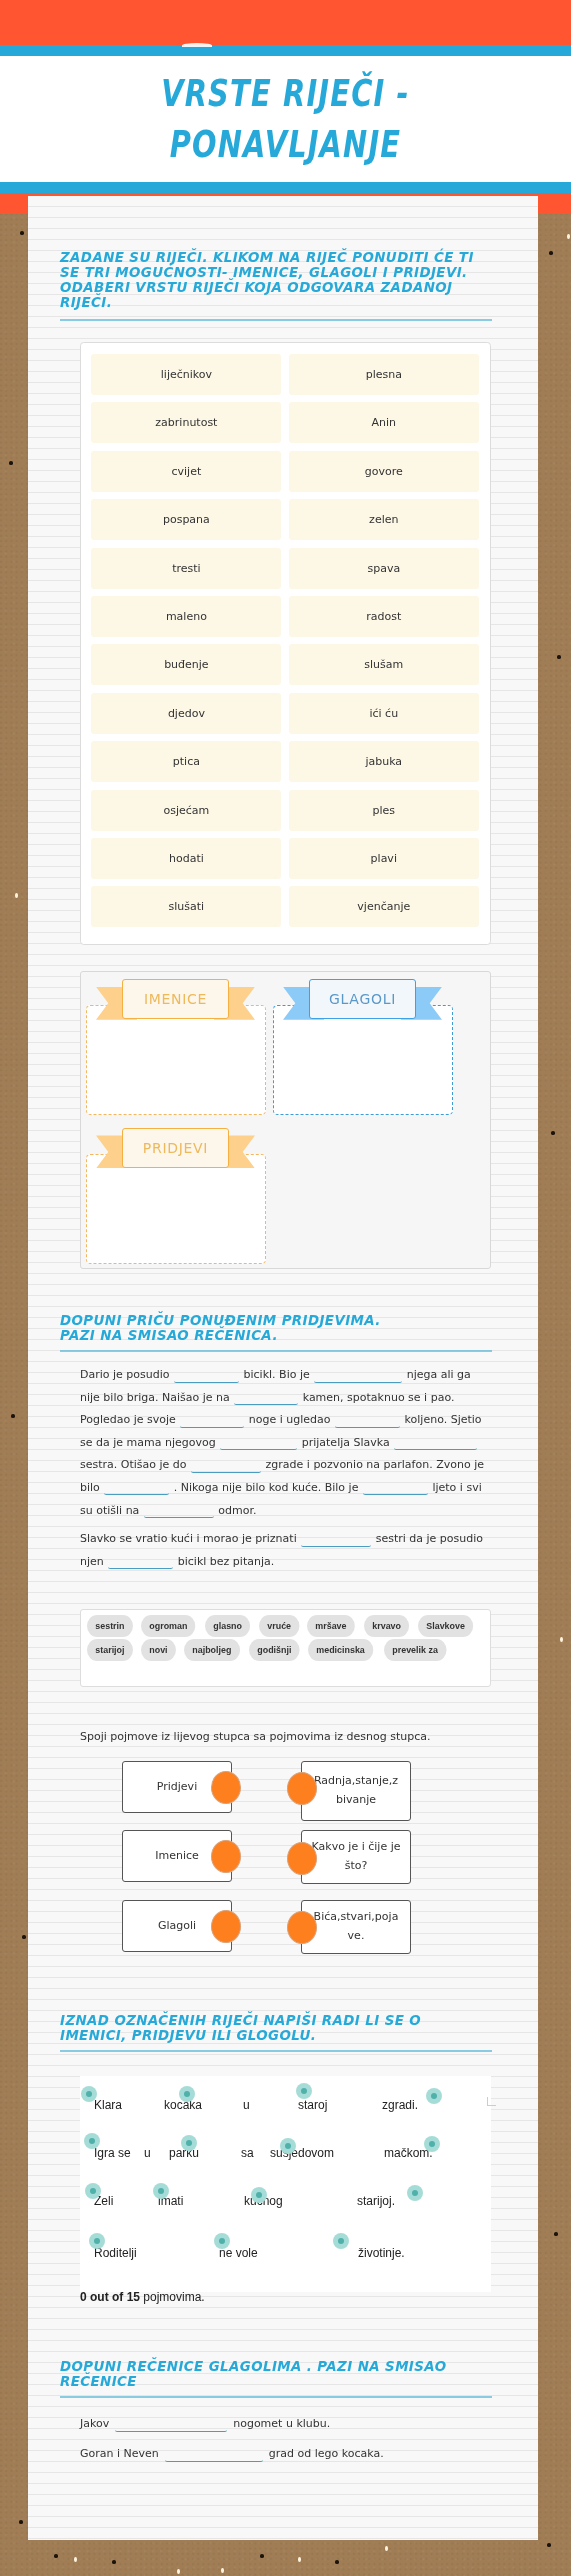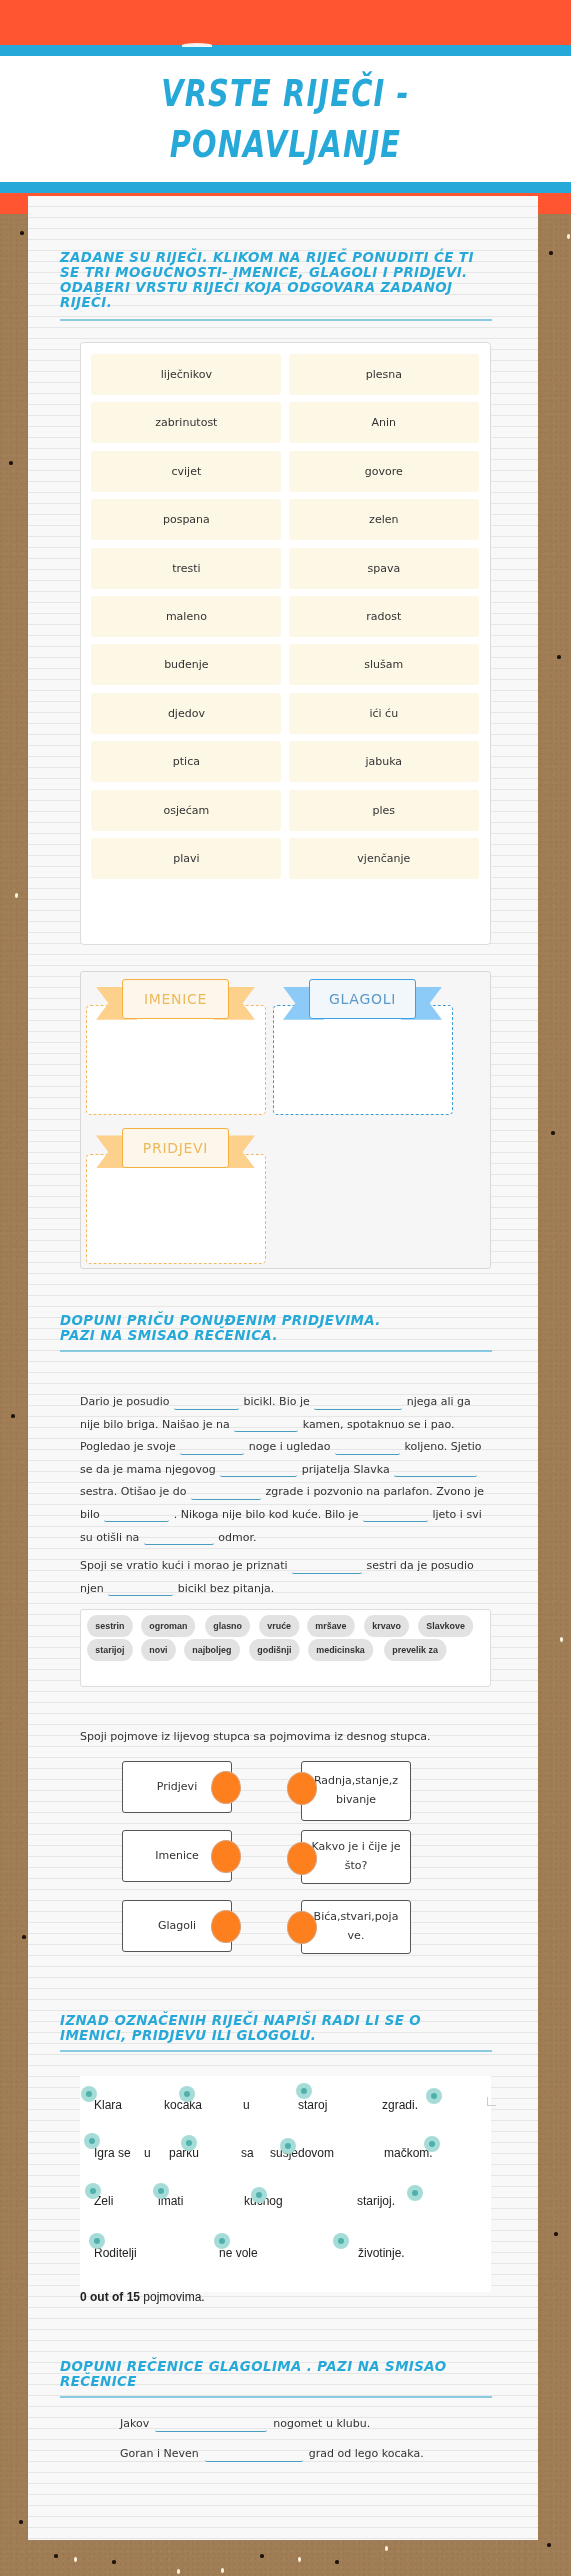--- a/index.html
+++ b/index.html
@@ -109,21 +109,21 @@
     position: absolute; left: 80px; top: 2076px; width: 411px; height: 216px; background: #fff;
   }
   .hs-word { position: absolute; font-family: "Liberation Sans", sans-serif; font-size: 12px; color: #222; }
   .hs-dot { position: absolute; width: 16.4px; height: 16.4px; border-radius: 50%; background: #a6dcd7; cursor: pointer; }
   .hs-dot::after { content: ""; position: absolute; left: 5.2px; top: 5.2px; width: 6px; height: 6px; border-radius: 50%; background: #4fb1aa; }
   .hs-corner { position: absolute; left: 487px; top: 2097px; width: 9px; height: 9px; border-left: 0.7px solid #ccc; border-bottom: 0.7px solid #ccc; }
   .progress { position: absolute; left: 80px; top: 2290px; font-family: "Liberation Sans", sans-serif; font-size: 12px; color: #222; }
   .progress b { font-weight: bold; }
 
   .verbs { position: absolute; left: 80px; top: 2409px; width: 413px; font-size: 11px; color: #333; }
-  .verbs .row { height: 30px; line-height: 30px; margin-left: 40px; }
+  .verbs .row { height: 30px; line-height: 30px; }
 </style>
 </head>
 <body>
 
 <div class="dot black" style="left:20px;top:231px"></div>
 <div class="dot white" style="left:567px;top:234px"></div>
 <div class="dot black" style="left:549px;top:251px"></div>
 <div class="dot black" style="left:9px;top:461px"></div>
 <div class="dot black" style="left:557px;top:655px"></div>
 <div class="dot white" style="left:15px;top:893px"></div>
@@ -176,21 +176,23 @@
     <div class="word-cell">maleno</div>
     <div class="word-cell">radost</div>
     <div class="word-cell">buđenje</div>
     <div class="word-cell">slušam</div>
     <div class="word-cell">djedov</div>
     <div class="word-cell">ići ću</div>
     <div class="word-cell">ptica</div>
     <div class="word-cell">jabuka</div>
     <div class="word-cell">osjećam</div>
     <div class="word-cell">ples</div>
+    <div class="word-cell">hodati</div>
     <div class="word-cell">plavi</div>
+    <div class="word-cell">slušati</div>
     <div class="word-cell">vjenčanje</div>
   </div>
 </div>
 
 <div class="cat-panel">
   <div class="cat-box orange" style="left:4.5px;top:33px;"></div>
   <div class="ribbon orange" style="left:15px;top:7.4px;">
     <div class="tail l"></div>
       <div class="tail r"></div>
     <div class="banner">IMENICE</div>
@@ -209,26 +211,26 @@
       <div class="tail r"></div>
     <div class="banner">PRIDJEVI</div>
   </div>
 </div>
 
 <div class="section" style="top:1313px;">
   <div class="section-heading" style="width:357px;">DOPUNI PRIČU PONUĐENIM PRIDJEVIMA. PAZI NA SMISAO REČENICA.</div>
   <div class="heading-rule"></div>
 </div>
 
-<div class="story" style="top:1363px;margin-top:27px;">
+<div class="story" style="top:1363px;">
   <p>
     <span>Dario je posudio</span><span class="blank" style="width:65px"></span><span>bicikl. Bio je</span><span class="blank" style="width:88px"></span><span>njega ali ga nije bilo briga. Naišao je na</span><span class="blank" style="width:64px"></span><span>kamen, spotaknuo se i pao. Pogledao je svoje</span><span class="blank" style="width:64px"></span><span>noge i ugledao</span><span class="blank" style="width:65px"></span><span>koljeno. Sjetio se da je mama njegovog</span><span class="blank" style="width:77px"></span><span>prijatelja Slavka</span><span class="blank" style="width:83px"></span><span>sestra. Otišao je do</span><span class="blank" style="width:70px"></span><span>zgrade i pozvonio na parlafon. Zvono je bilo</span><span class="blank" style="width:65px"></span><span>. Nikoga nije bilo kod kuće. Bilo je</span><span class="blank" style="width:65px"></span><span>ljeto i svi su otišli na</span><span class="blank" style="width:70px"></span><span>odmor.</span>
   </p>
   <p>
-    <span>Spoji se vratio kući i morao je priznati</span><span class="blank" style="width:70px"></span><span>sestri da je posudio njen</span><span class="blank" style="width:65px"></span><span>bicikl bez pitanja.</span>
+    <span>Slavko se vratio kući i morao je priznati</span><span class="blank" style="width:70px"></span><span>sestri da je posudio njen</span><span class="blank" style="width:65px"></span><span>bicikl bez pitanja.</span>
   </p>
 </div>
 
 <div class="chips">
   <span class="chip">sestrin</span>
   <span class="chip">ogroman</span>
   <span class="chip">glasno</span>
   <span class="chip">vruće</span>
   <span class="chip">mršave</span>
   <span class="chip">krvavo</span>

